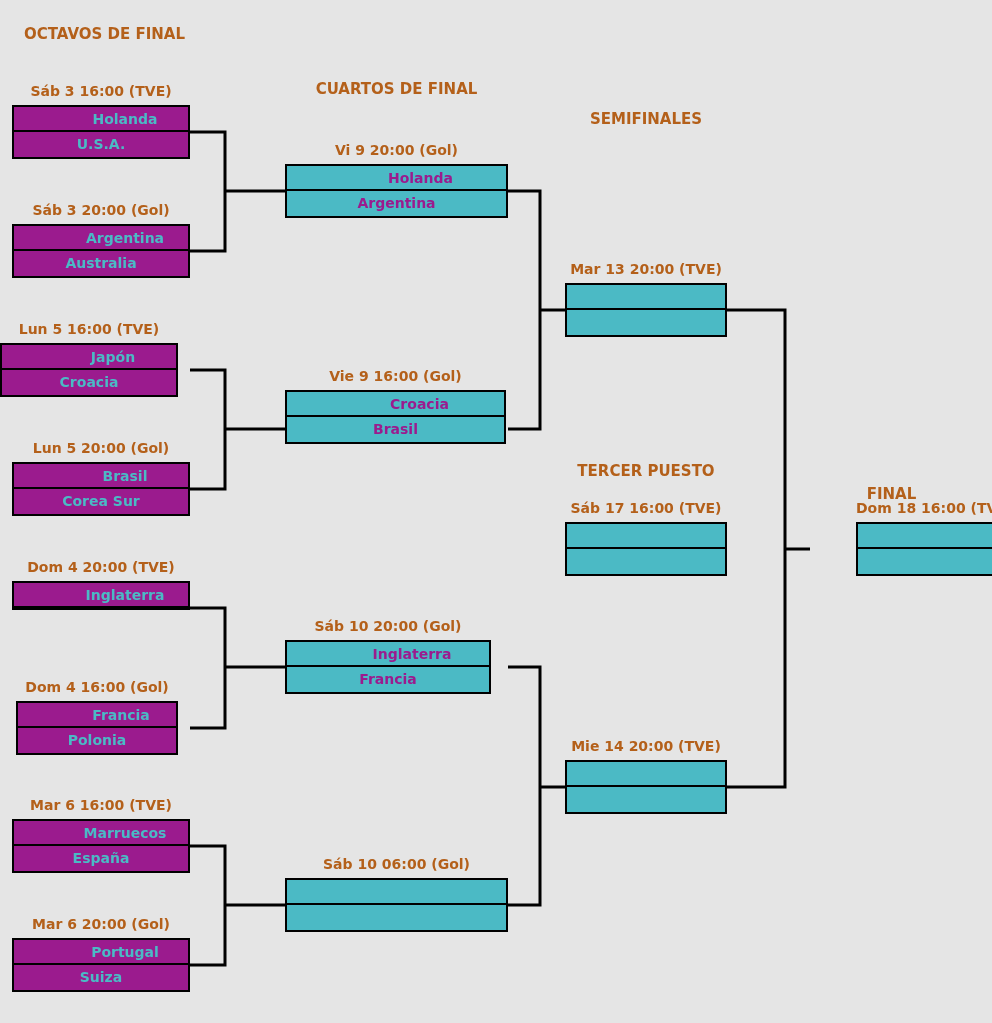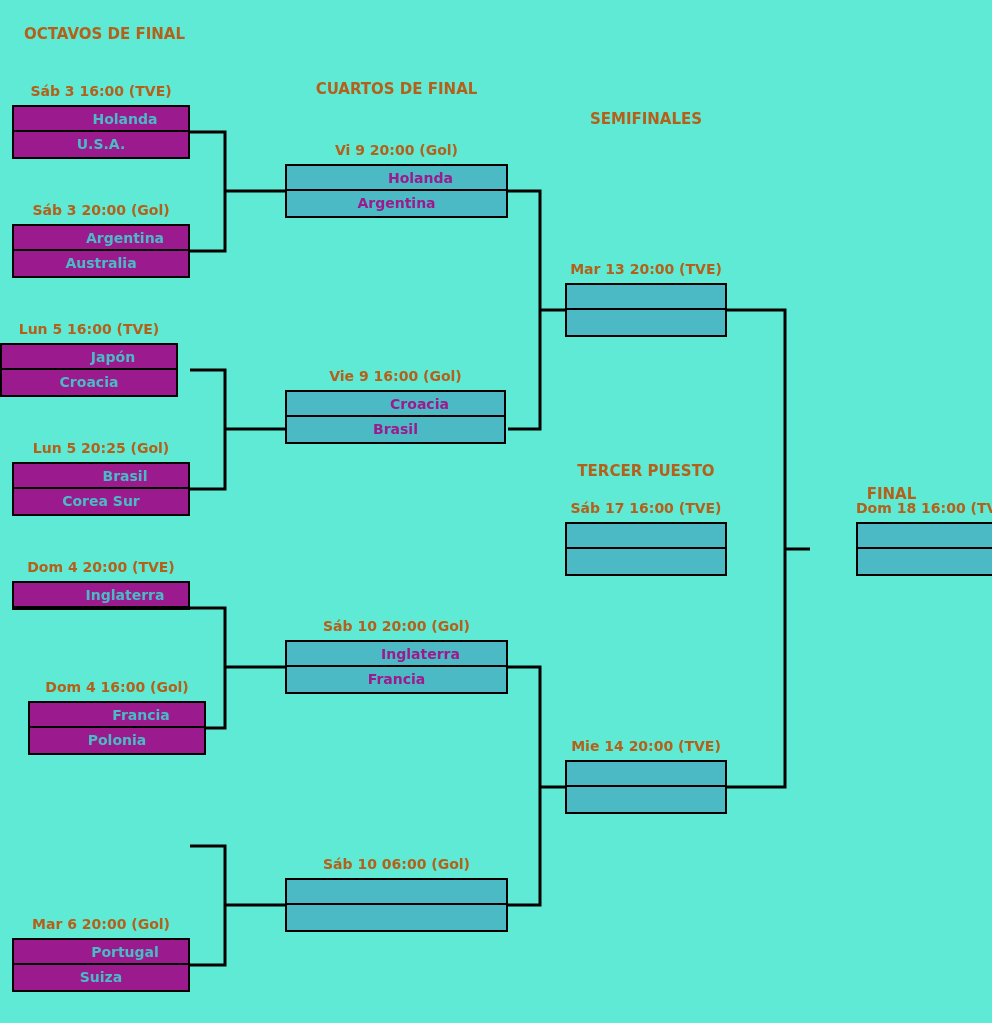--- a/index.html
+++ b/index.html
@@ -3,21 +3,21 @@
 <meta charset="utf-8">
 <style>
   * { box-sizing: border-box; }
   html, body { margin: 0; padding: 0; background: #ffffff; }
   body { font-family: "DejaVu Sans", "Liberation Sans", sans-serif; }
 
   .bracket {
     position: relative;
     width: 992px;
     height: 1023px;
-    background: #5eead4;
+    background: #e5e5e5;
     overflow: hidden;
   }
 
   .round-title {
     position: absolute;
     color: var(--header-color, #B4601A);
     font-weight: bold;
     font-size: 15px;
     white-space: nowrap;
   }
@@ -104,42 +104,49 @@
 
   <div class="match magenta" style="left:0; top:321px; width:178px">
     <div class="schedule">Lun 5 16:00 (TVE)</div>
     <div class="teams">
       <div class="team team-top">Japón</div>
       <div class="team team-bottom">Croacia</div>
     </div>
   </div>
 
   <div class="match magenta" style="left:12px; top:440px; width:178px">
-    <div class="schedule">Lun 5 20:25 (Gol)</div>
+    <div class="schedule">Lun 5 20:00 (Gol)</div>
     <div class="teams">
       <div class="team team-top">Brasil</div>
       <div class="team team-bottom">Corea Sur</div>
     </div>
   </div>
 
   <div class="match magenta" style="left:12px; top:559px; width:178px">
     <div class="schedule">Dom 4 20:00 (TVE)</div>
     <div class="teams">
       <div class="team team-top">Inglaterra</div>
     </div>
   </div>
 
-  <div class="match magenta" style="left:28px; top:679px; width:178px">
+  <div class="match magenta" style="left:16px; top:679px; width:162px">
     <div class="schedule">Dom 4 16:00 (Gol)</div>
     <div class="teams">
       <div class="team team-top">Francia</div>
       <div class="team team-bottom">Polonia</div>
     </div>
   </div>
 
+  <div class="match magenta" style="left:12px; top:797px; width:178px">
+    <div class="schedule">Mar 6 16:00 (TVE)</div>
+    <div class="teams">
+      <div class="team team-top">Marruecos</div>
+      <div class="team team-bottom">España</div>
+    </div>
+  </div>
 
   <div class="match magenta" style="left:12px; top:916px; width:178px">
     <div class="schedule">Mar 6 20:00 (Gol)</div>
     <div class="teams">
       <div class="team team-top">Portugal</div>
       <div class="team team-bottom">Suiza</div>
     </div>
   </div>
 
   <div class="match cyan" style="left:285px; top:142px; width:223px">
@@ -151,21 +158,21 @@
   </div>
 
   <div class="match cyan" style="left:285px; top:368px; width:221px">
     <div class="schedule">Vie 9 16:00 (Gol)</div>
     <div class="teams">
       <div class="team team-top">Croacia</div>
       <div class="team team-bottom">Brasil</div>
     </div>
   </div>
 
-  <div class="match cyan" style="left:285px; top:618px; width:223px">
+  <div class="match cyan" style="left:285px; top:618px; width:206px">
     <div class="schedule">Sáb 10 20:00 (Gol)</div>
     <div class="teams">
       <div class="team team-top">Inglaterra</div>
       <div class="team team-bottom">Francia</div>
     </div>
   </div>
 
   <div class="match cyan" style="left:285px; top:856px; width:223px">
     <div class="schedule">Sáb 10 06:00 (Gol)</div>
     <div class="teams">

